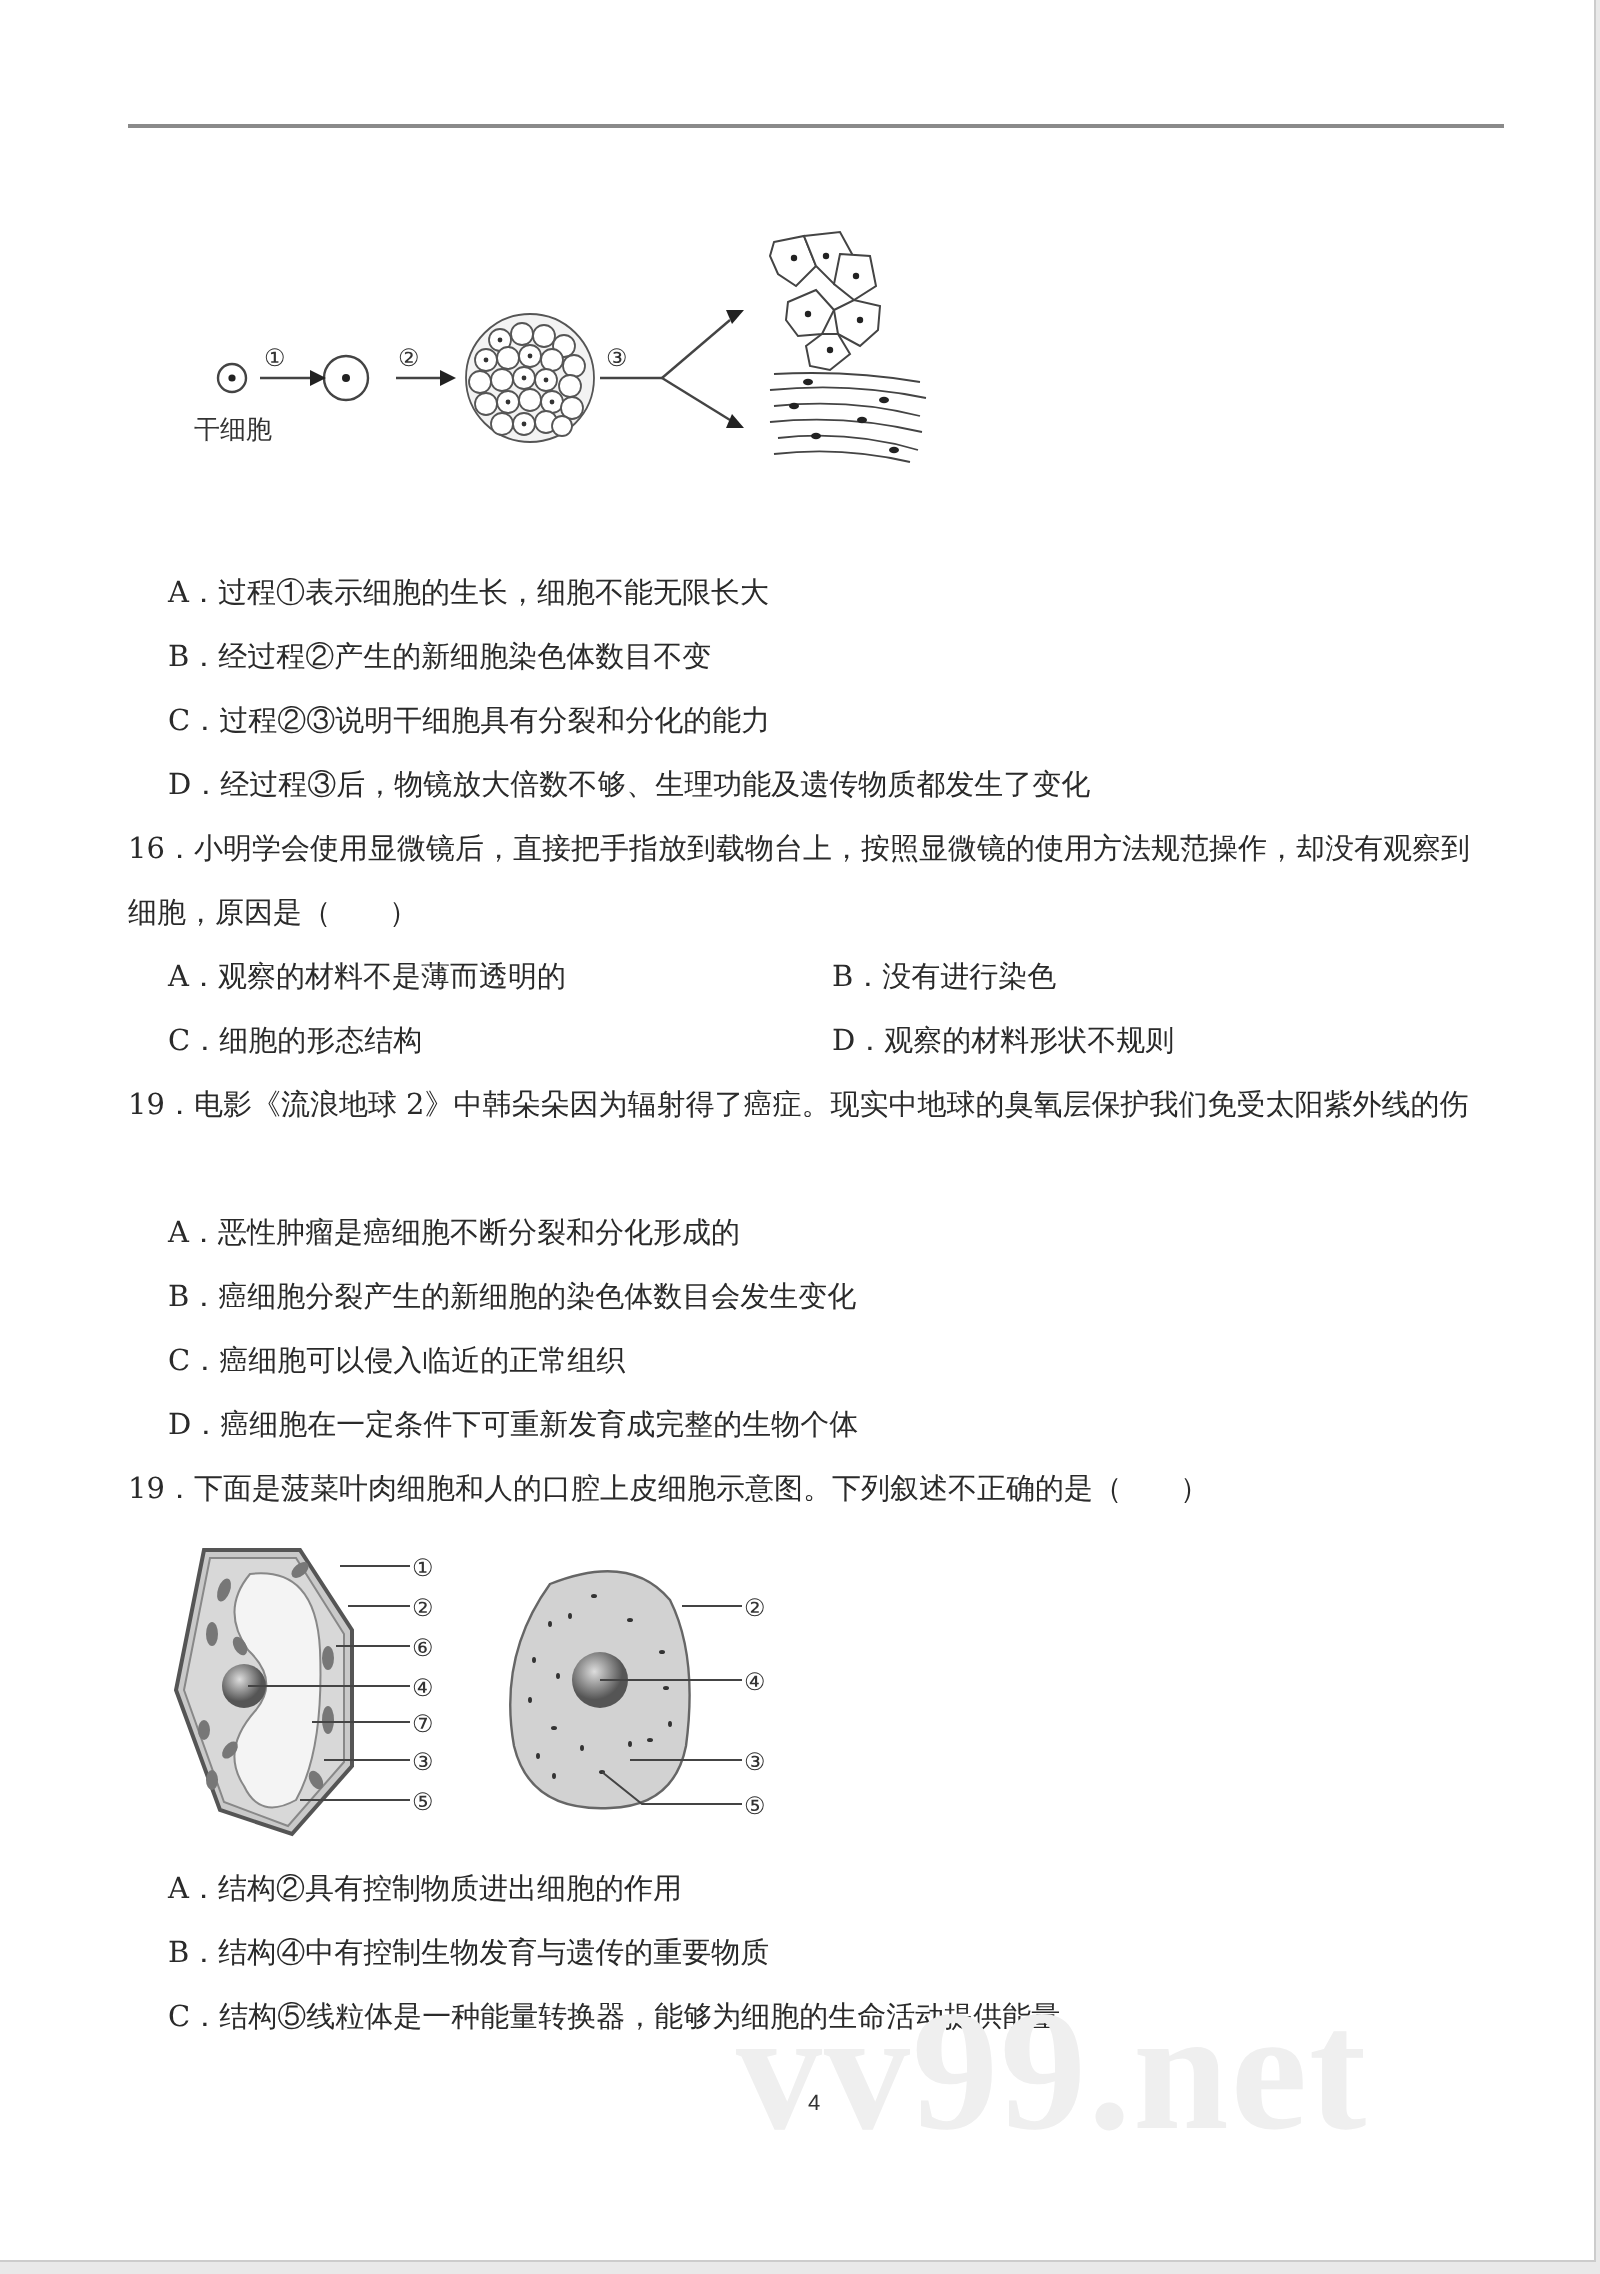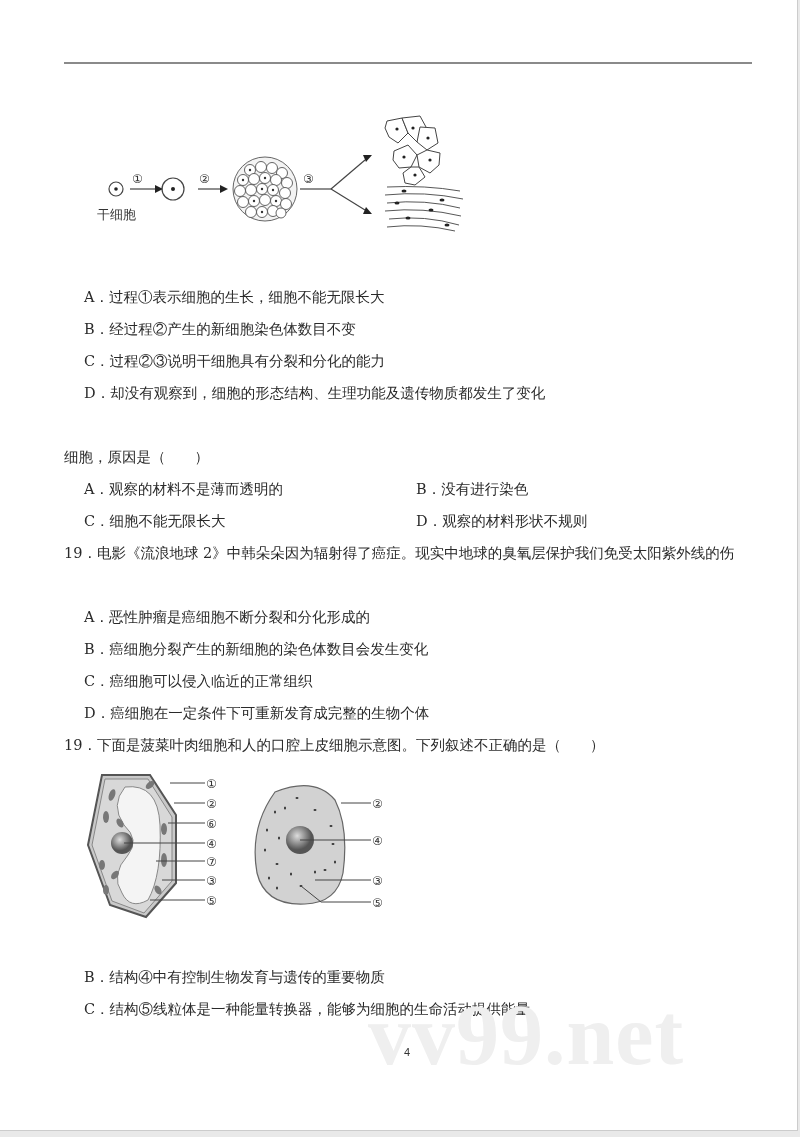--- a/index.html
+++ b/index.html
@@ -113,26 +113,27 @@
         <ellipse cx="302" cy="88" rx="2.5" ry="1.6"></ellipse>
       <ellipse cx="336" cy="95" rx="2.5" ry="1.6"></ellipse>
         <ellipse cx="313" cy="103" rx="2.5" ry="1.6"></ellipse>
         <ellipse cx="352" cy="110" rx="2.5" ry="1.6"></ellipse>
     </g>
   </svg>
 
   <div class="line opt" style="top:288px">A．过程①表示细胞的生长，细胞不能无限长大</div>
   <div class="line opt" style="top:320px">B．经过程②产生的新细胞染色体数目不变</div>
   <div class="line opt" style="top:352px">C．过程②③说明干细胞具有分裂和分化的能力</div>
-  <div class="line opt" style="top:384px">D．却没有观察到，细胞的形态结构、生理功能及遗传物质都发生了变化</div>
-
+  <div class="line opt" style="top:384px">D．经过程③后，物镜放大倍数不够、生理功能及遗传物质都发生了变化</div>
+
+  <div class="line q" style="top:416px">16．小明学会使用显微镜后，直接把手指放到载物台上，按照显微镜的使用方法规范操作，却没有观察到</div>
   <div class="line q" style="top:448px">细胞，原因是（　　）</div>
   <div class="line opt" style="top:480px">A．观察的材料不是薄而透明的</div>
   <div class="line opt2" style="top:480px">B．没有进行染色</div>
-  <div class="line opt" style="top:512px">C．细胞不能无限长大</div>
+  <div class="line opt" style="top:512px">C．细胞的形态结构</div>
   <div class="line opt2" style="top:512px">D．观察的材料形状不规则</div>
 
   <div class="line q" style="top:544px">19．电影《流浪地球 2》中韩朵朵因为辐射得了癌症。现实中地球的臭氧层保护我们免受太阳紫外线的伤</div>
   <div class="line opt" style="top:608px">A．恶性肿瘤是癌细胞不断分裂和分化形成的</div>
   <div class="line opt" style="top:640px">B．癌细胞分裂产生的新细胞的染色体数目会发生变化</div>
   <div class="line opt" style="top:672px">C．癌细胞可以侵入临近的正常组织</div>
   <div class="line opt" style="top:704px">D．癌细胞在一定条件下可重新发育成完整的生物个体</div>
 
   <div class="line q" style="top:736px">19．下面是菠菜叶肉细胞和人的口腔上皮细胞示意图。下列叙述不正确的是（　　）</div>
 
@@ -214,18 +215,19 @@
       <polyline points="56,108 76,124 126,124"></polyline>
     </g>
     <g font-family="DejaVu Sans, sans-serif" font-size="12" fill="#333">
       <text x="127" y="30">②</text>
       <text x="127" y="67">④</text>
       <text x="127" y="107">③</text>
       <text x="127" y="129">⑤</text>
     </g>
   </svg>
 
+  <div class="line opt" style="top:936px">A．结构②具有控制物质进出细胞的作用</div>
   <div class="line opt" style="top:968px">B．结构④中有控制生物发育与遗传的重要物质</div>
   <div class="line opt" style="top:1000px">C．结构⑤线粒体是一种能量转换器，能够为细胞的生命活动提供能量</div>
 
   <div class="watermark">vv99.net</div>
   <div class="pagenum">4</div>
 </div>
 
 </body></html>

